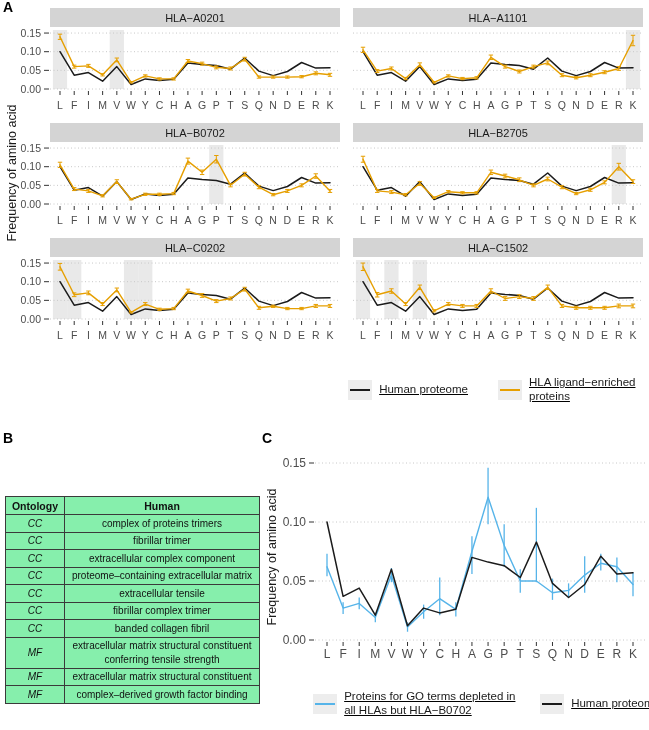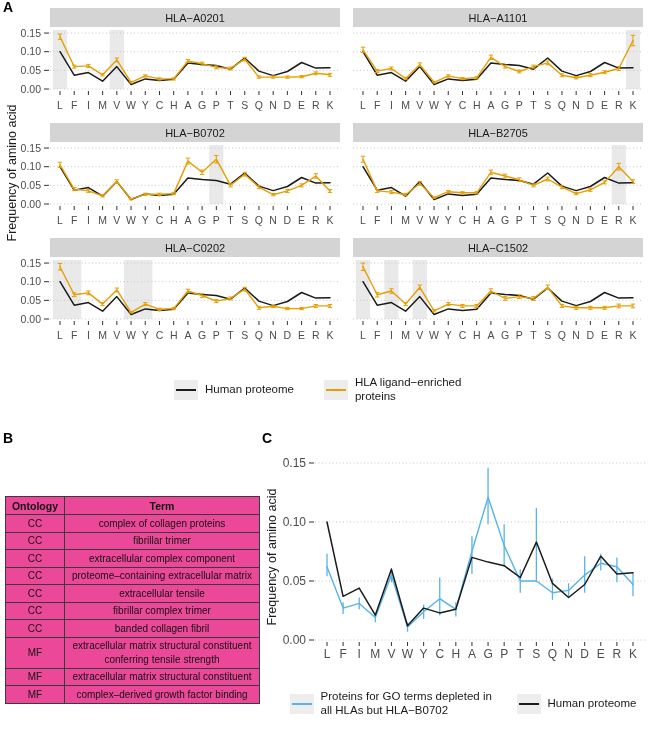--- a/index.html
+++ b/index.html
@@ -2,32 +2,32 @@
 <html><head>
 <meta charset="utf-8">
 <style>
   html,body{margin:0;padding:0;background:#fff;}
   body{width:649px;height:730px;position:relative;font-family:"Liberation Sans","DejaVu Sans",sans-serif;}
   .fig{position:absolute;left:0;top:0;width:649px;height:730px;background:#fff;}
   .panel-label{position:absolute;font-size:14px;font-weight:bold;color:#000;}
   svg.chart{position:absolute;overflow:visible;}
   .axis-title-y{position:absolute;transform:rotate(-90deg);transform-origin:center;width:200px;height:16px;
     text-align:center;font-size:12.5px;color:#1b1b1b;white-space:nowrap;}
-  .legend{position:absolute;display:flex;justify-content:center;align-items:center;gap:30px;}
+  .legend{position:absolute;display:flex;justify-content:flex-end;align-items:center;gap:30px;text-decoration:underline;}
   .legend-item{display:flex;align-items:center;gap:7px;}
   .key{width:24px;height:20px;background:#ededed;display:flex;align-items:center;justify-content:center;flex:none;}
   .key-line{display:block;width:20px;height:2px;background:#000;}
   .legend-text{font-size:11.5px;color:#1a1a1a;line-height:1.18;}
   .w118{width:120px;}
   .w172{width:176px;}
-  table.go{position:absolute;border-collapse:collapse;background:#ec4899;}
+  table.go{position:absolute;border-collapse:collapse;background:#86efac;}
   table.go th,table.go td{border:1px solid #3a3a3a;padding:1.5px 3px;text-align:center;color:#111;line-height:1.35;}
   table.go th{font-weight:bold;font-size:10.5px;}
   table.go td{font-size:10px;}
-  table.go td.ont{width:52px;}
+  table.go td.ont{width:52px;font-style:italic;}
   table.go td.term{width:188px;}
 </style>
 </head>
 <body>
 
 <div class="fig">
 
   <div class="panel-label" style="left:3px;top:-1px;">A</div>
   <div class="axis-title-y" style="left:-87px;top:165px;">Frequency of amino acid</div>
 
@@ -741,27 +741,27 @@
         </span>
       <span class="legend-text w118">HLA ligand−enriched proteins</span>
     </div>
   </div>
 
   <div class="panel-label" style="left:3px;top:430px;">B</div>
   <table class="go" style="left:5px;top:496px;">
     <thead>
         <tr>
           <th>Ontology</th>
-          <th>Term</th>
+          <th>Human</th>
         </tr>
       </thead>
     <tbody>
         <tr>
           <td class="ont">CC</td>
-          <td class="term">complex of collagen proteins</td>
+          <td class="term">complex of proteins trimers</td>
         </tr>
         <tr>
           <td class="ont">CC</td>
           <td class="term">fibrillar trimer</td>
         </tr>
         <tr>
           <td class="ont">CC</td>
           <td class="term">extracellular complex component</td>
         </tr>
         <tr>

